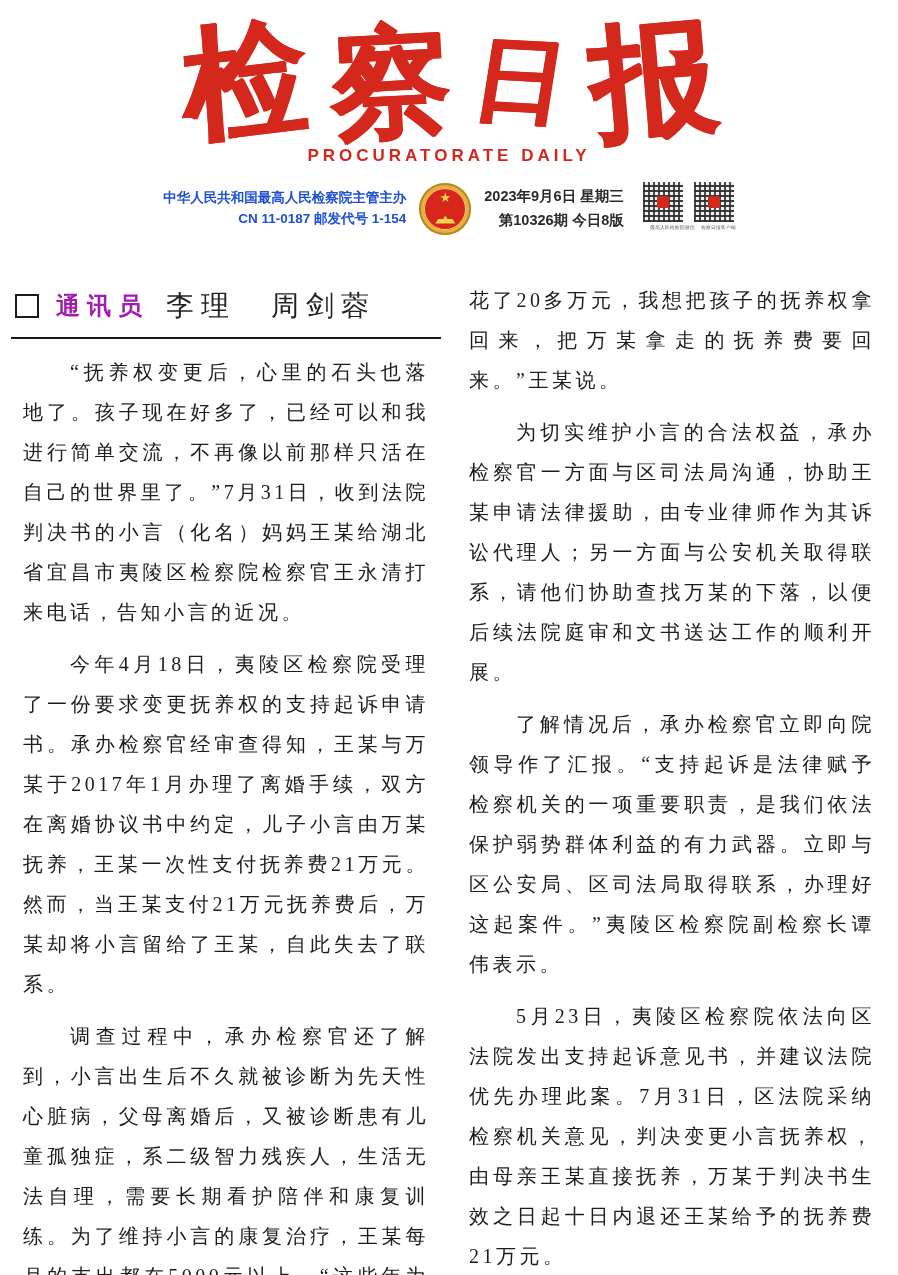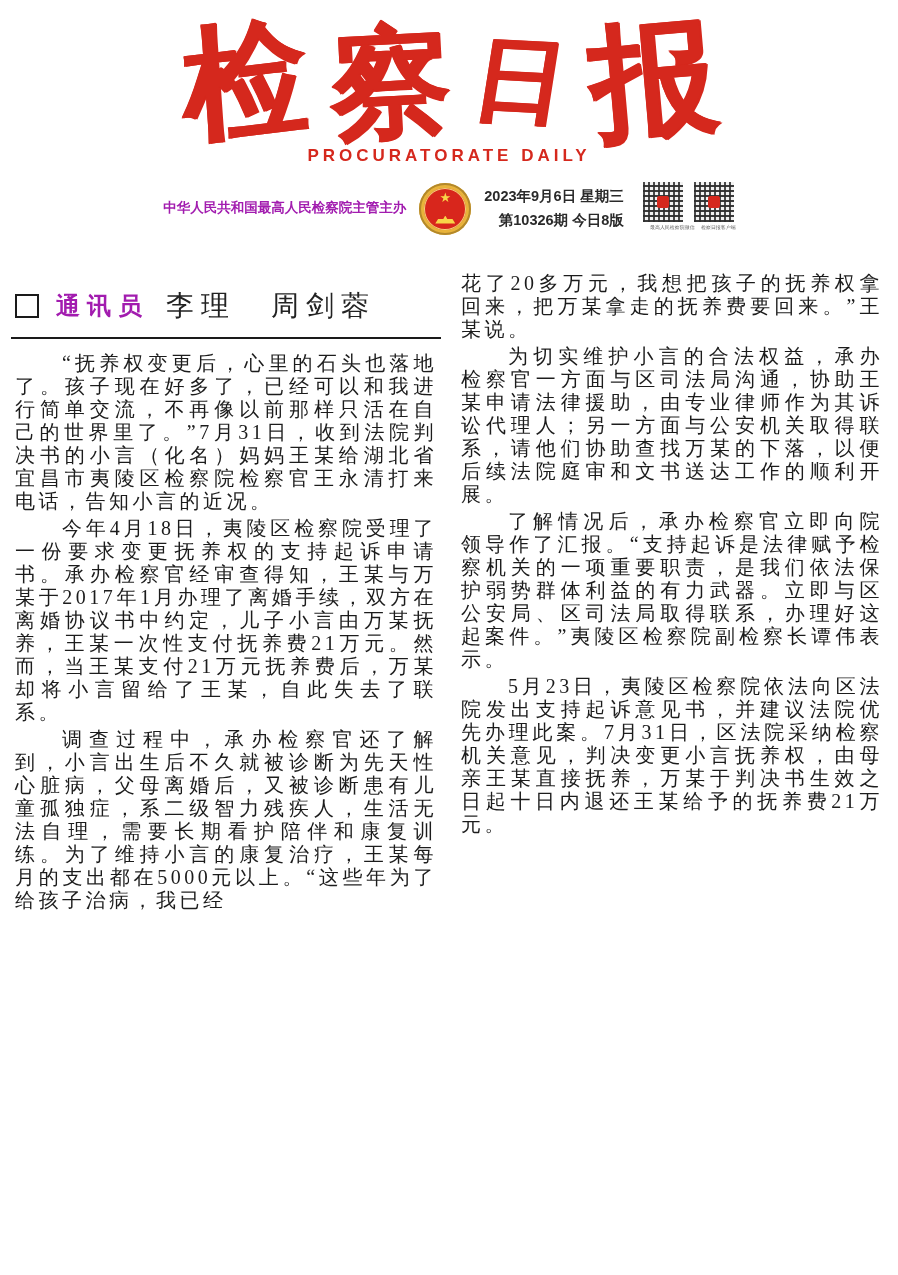--- a/index.html
+++ b/index.html
@@ -37,21 +37,21 @@
     letter-spacing:4px;
   }
 
   
   .info-row {
     margin-top:16px;
     display:flex; justify-content:center; align-items:center;
     gap:13px;
     font-family:"Liberation Sans", sans-serif;
   }
-  .publisher { text-align:right; font-size:13.5px; font-weight:bold; color:#a21caf; line-height:1.55; }
+  .publisher { text-align:right; font-size:13.5px; font-weight:bold; color:#1d4ed8; line-height:1.55; }
   .emblem { position:relative; width:52px; height:52px; border-radius:50%;
             background:radial-gradient(circle at 50% 42%, #e8b33a 0 100%); flex:0 0 auto;
             box-shadow:inset 0 0 0 2px #b3882a; }
   .emblem-inner { position:absolute; inset:5px; border-radius:50%; background:#d8261c;
                   box-shadow:inset 0 0 0 1px #f3d37a; }
   .emblem-star { position:absolute; top:8px; left:50%; transform:translateX(-50%);
                  color:#f8d548; font-size:13px; line-height:1; }
   .emblem-building { position:absolute; bottom:11px; left:50%; transform:translateX(-50%);
                      width:20px; height:8px; background:#f8d548;
                      clip-path:polygon(0 100%,100% 100%,86% 45%,60% 45%,50% 0,40% 45%,14% 45%); }
@@ -95,23 +95,23 @@
   .col { width:431px; }
 
   .byline { display:flex; align-items:center; gap:17px; margin-top:19px; padding-left:4px; }
   .byline-box { width:20px; height:20px; border:2px solid #1a1a1a; flex:0 0 auto; }
   .byline-role { font-family:"Liberation Sans", sans-serif; font-weight:bold;
                  font-size:24px; letter-spacing:7px; color:#a21caf; }
   .byline-authors { font-size:28px; letter-spacing:7px; color:#222; }
   .byline-rule { border:none; border-top:2px solid #1a1a1a; margin:12px 0 0; }
 
   .para {
-    margin:4px;
+    margin:12px;
     font-size:20px;
-    line-height:23px;
+    line-height:40px;
     letter-spacing:3.5px;
     color:#1c1c1c;
     text-align:justify;
     text-justify:inter-character;
     text-indent:47px;
   }
   .para.no-indent { text-indent:0; }
   .left .paras { margin-top:13px; }
   .right .paras { margin-top:2px; }
 </style>
@@ -125,20 +125,21 @@
       <span class="c0">检</span>
       <span class="c1">察</span>
       <span class="c2">日</span>
       <span class="c3">报</span>
     </div>
     <div class="subtitle">PROCURATORATE DAILY</div>
 
     <div class="info-row">
       <div class="publisher">
         <div>中华人民共和国最高人民检察院主管主办</div>
+        <div>CN 11-0187 邮发代号 1-154</div>
       </div>
       <div class="emblem">
         <div class="emblem-inner"></div>
         <div class="emblem-star">★</div>
         <div class="emblem-building"></div>
       </div>
       <div class="dateblock">
         <div>2023年9月6日 星期三</div>
         <div>第10326期  今日8版</div>
       </div>

